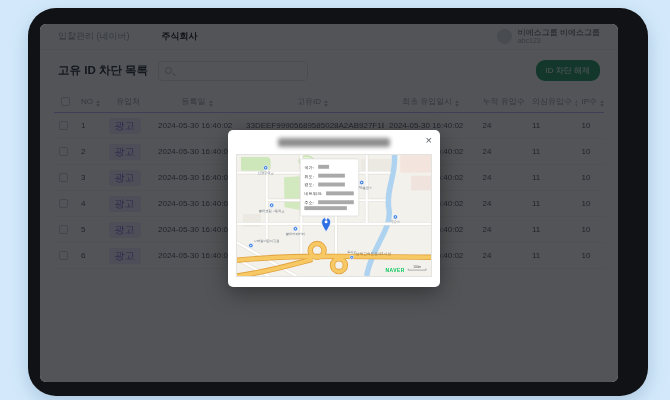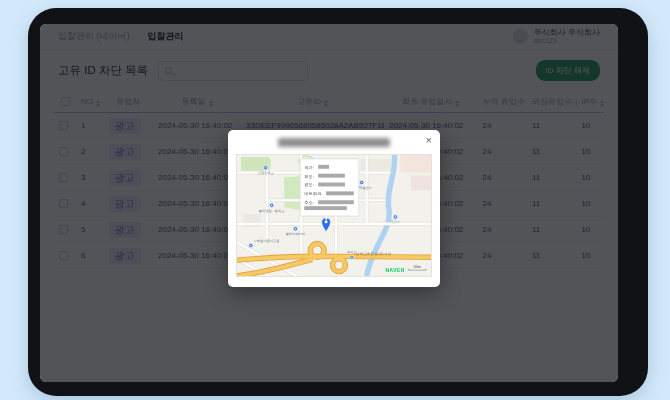--- a/index.html
+++ b/index.html
@@ -6,31 +6,31 @@
     font-family:"Liberation Sans", sans-serif;background:#d3e9fb;}
   *{box-sizing:border-box;}
 
   .device{position:absolute;left:28px;top:8px;width:620px;height:388px;
     background:#111215;border-radius:28px;box-shadow:0 6px 18px rgba(60,100,140,.25);}
   .screen{position:absolute;left:12px;top:16px;width:578px;height:358px;
     background:#ffffff;border-radius:6px;overflow:hidden;}
 
   
   .appbar{height:26px;display:flex;align-items:center;padding:0 18px;border-bottom:1px solid #f0f1f3;}
-  .tabs{display:flex;gap:18px;}
+  .tabs{display:flex;gap:32px;}
   .tab{font-size:9px;color:#9aa1ab;cursor:pointer;}
   .tab.active{color:#23262b;font-weight:bold;}
   .profile{margin-left:auto;display:flex;align-items:center;gap:6px;}
   .avatar{width:15px;height:15px;border-radius:50%;background:#dde2e8;}
   .profile-text{display:flex;flex-direction:column;line-height:1.15;}
   .profile-name{font-size:8px;color:#474e59;}
   .profile-sub{font-size:7px;color:#a3a9b2;}
 
   .toolbar{display:flex;align-items:center;gap:10px;padding:10px 18px 8px 18px;}
-  .page-title{font-size:11.5px;font-weight:normal;color:#2c3340;}
+  .page-title{font-size:11.5px;font-weight:bold;color:#2c3340;}
   .search{position:relative;width:150px;height:20px;border:1px solid #e2e5ea;border-radius:4px;background:#fff;}
   .search input{position:absolute;inset:0;border:0;outline:0;background:transparent;
     padding:0 6px 0 20px;font-size:8px;color:#555;font-family:inherit;}
   .mag{position:absolute;left:6px;top:5px;width:7px;height:7px;border:1.2px solid #b7bec8;border-radius:50%;}
   .mag::after{content:"";position:absolute;left:6px;top:6px;width:4px;height:1.2px;background:#b7bec8;transform:rotate(45deg);}
   .btn-green{margin-left:auto;background:#2f9e6e;color:#fff;font-size:8px;border:0;border-radius:9px;
     padding:5px 10px;font-family:inherit;cursor:pointer;}
 
   table{width:calc(100% - 28px);margin:2px 14px 0 14px;border-collapse:collapse;table-layout:fixed;}
   th{font-size:8px;color:#959eab;font-weight:normal;text-align:center;padding:5px 5px;border-bottom:1px solid #c4b5fd;white-space:nowrap;overflow:hidden;}
@@ -55,26 +55,26 @@
 </style>
 </head>
 <body>
 
 <div class="device">
   <div class="screen">
 
     <div class="appbar">
       <div class="tabs">
         <span class="tab">입찰관리 (네이버)</span>
-        <span class="tab active">입찰관리</span>
+        <span class="tab active">주식회사</span>
       </div>
       <div class="profile">
         <span class="avatar"></span>
         <span class="profile-text">
-          <span class="profile-name">주식회사 주식회사</span>
+          <span class="profile-name">비에스그룹 비에스그룹</span>
           <span class="profile-sub">abc123</span>
         </span>
       </div>
     </div>
 
     <div class="toolbar">
       <span class="page-title">고유 ID 차단 목록</span>
       <span class="search">
         <span class="mag"></span>
         <input placeholder="" style="">

